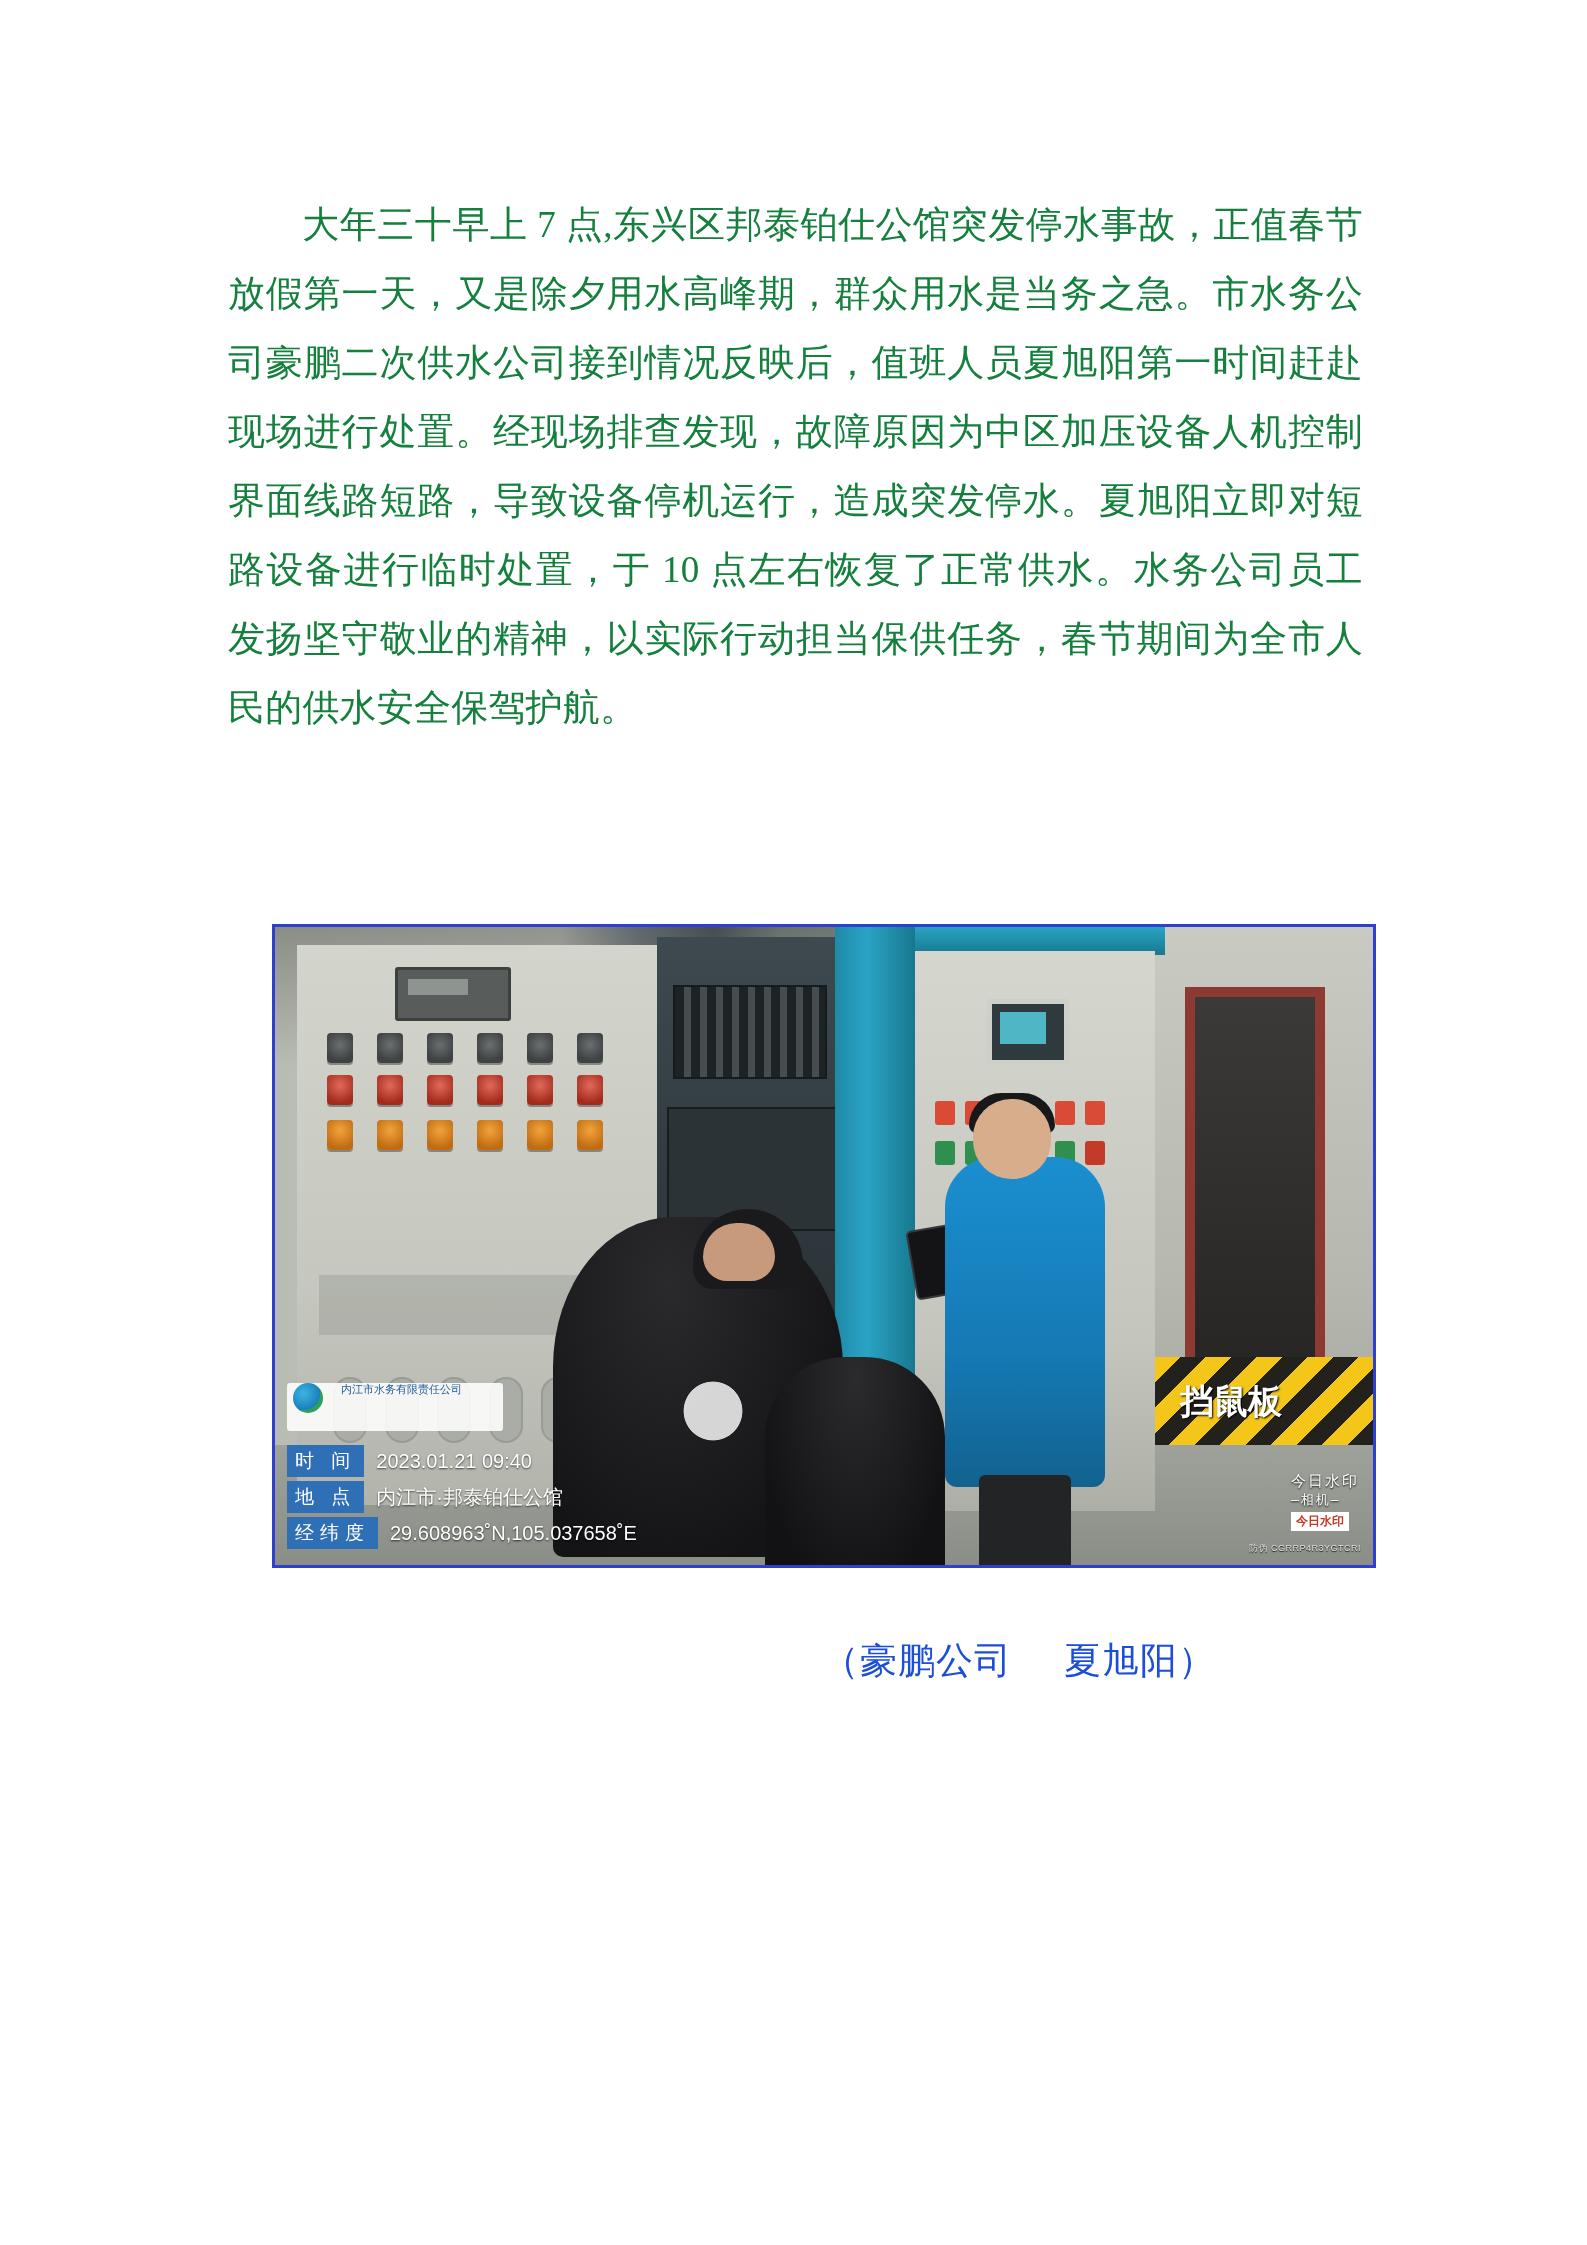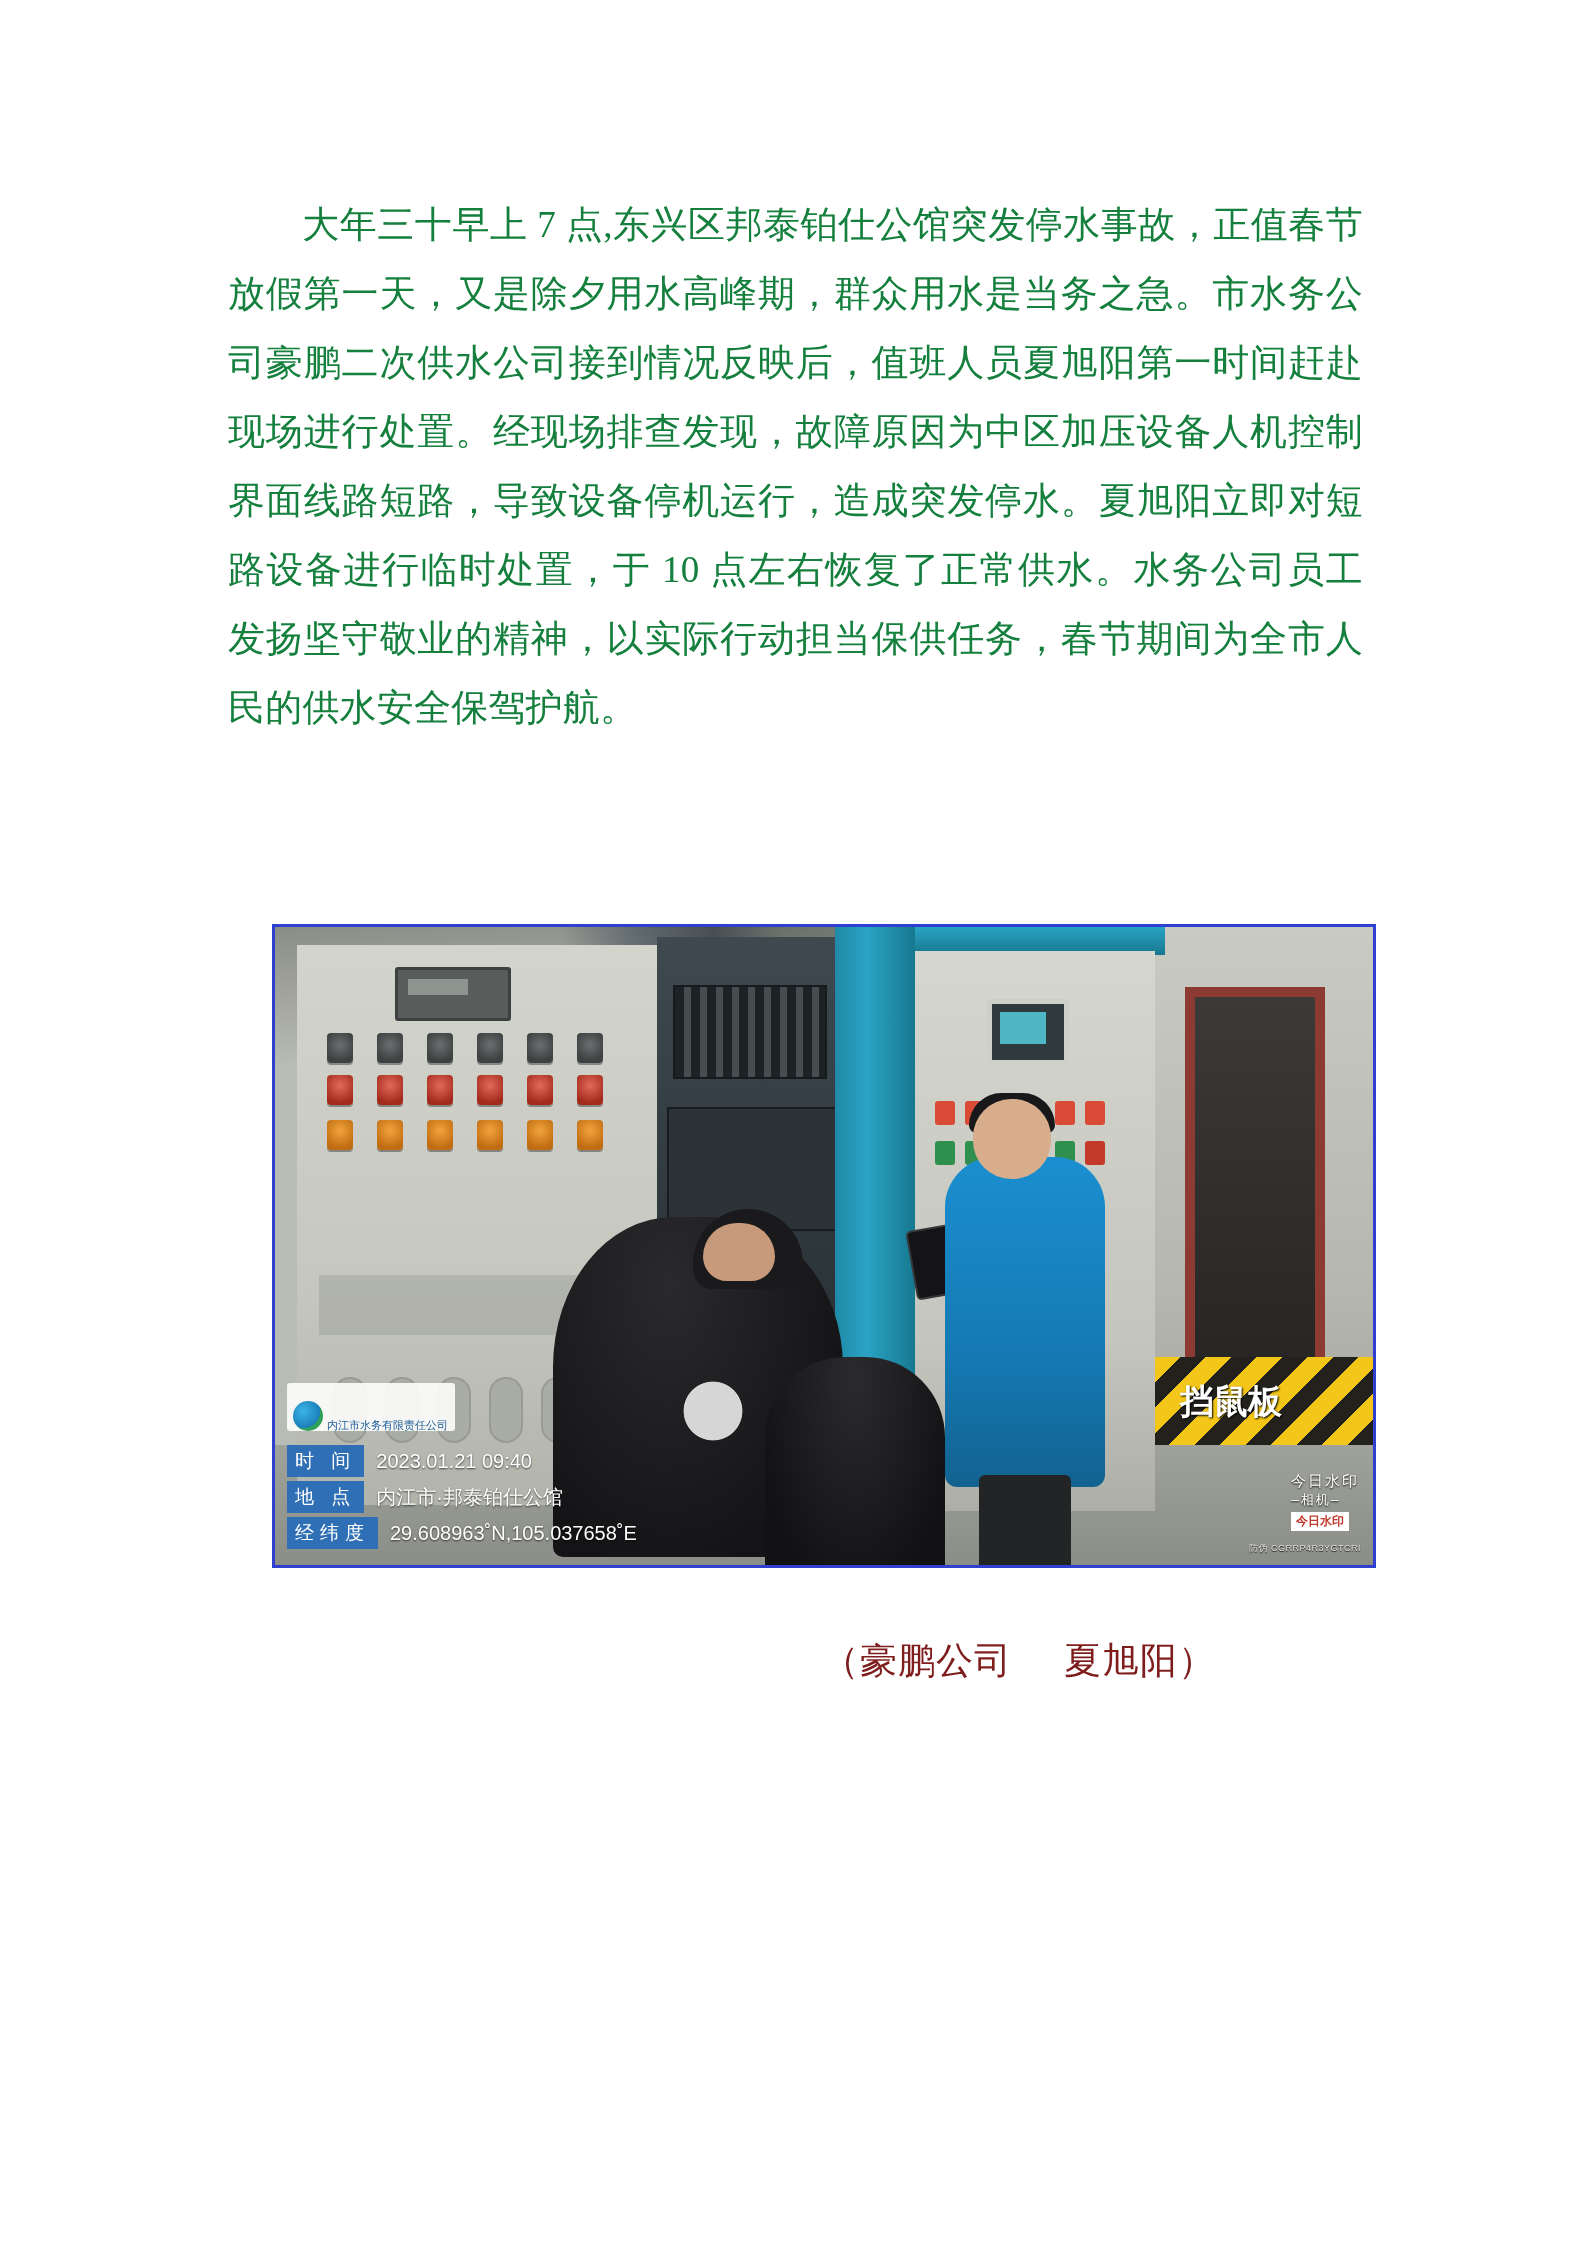--- a/index.html
+++ b/index.html
@@ -210,24 +210,24 @@
   .phone {
     position: absolute; left: 636px; top: 300px; width: 44px; height: 66px;
     background: #141416; border: 2px solid #35373a; border-radius: 5px;
     transform: rotate(-10deg);
   }
   
   .wm {
     position: absolute; left: 12px; bottom: 12px; width: 420px;
   }
   .wm-logo {
-    position: absolute; left: 0; top: -62px; width: 168px; height: 48px;
+    position: absolute; left: 0; top: -62px; width: 216px; height: 48px;
     background: rgba(255,255,255,0.88);
     border-radius: 3px;
-    display: flex; align-items: flex-end; gap: 4px; padding: 0 6px;
+    display: flex; align-items: flex-start; gap: 18px; padding: 0 6px;
     box-sizing: border-box;
   }
   .wm-logo .dot {
     width: 30px; height: 30px; border-radius: 50%;
     background: radial-gradient(circle at 35% 35%, #3bb4e5 0%, #1b7fb8 60%, #2ea05a 61%, #2ea05a 100%);
     flex: none;
   }
   .wm-logo span {
     font-family: "Liberation Sans", sans-serif;
     font-size: 11px; color: #1b5c96; line-height: 1.1;
@@ -258,21 +258,21 @@
     position: absolute; right: 12px; bottom: 10px;
     font-family: "Liberation Sans", sans-serif; font-size: 9px; color: #e9e9e9;
     opacity: 0.9; letter-spacing: 0.5px; text-shadow: 0 1px 1px #000;
   }
   .signature {
     position: absolute;
     left: 822px;
     top: 1636px;
     font-size: 37px;
     letter-spacing: 1px;
-    color: #7f1d1d;
+    color: #1d4ed8;
   }
   .sig-gap { display: inline-block; width: 52px; }
 </style>
 </head>
 <body>
 
 <div class="page">
 
   <div class="body-text"><span class="indent"></span><span>大年三十早上 7 点,东兴区邦泰铂仕公馆突发停水事故，正值春节放假第一天，又是除夕用水高峰期，群众用水是当务之急。市水务公司豪鹏二次供水公司接到情况反映后，值班人员夏旭阳第一时间赶赴现场进行处置。经现场排查发现，故障原因为中区加压设备人机控制界面线路短路，导致设备停机运行，造成突发停水。夏旭阳立即对短路设备进行临时处置，于 10 点左右恢复了正常供水。水务公司员工发扬坚守敬业的精神，以实际行动担当保供任务，春节期间为全市人民的供水安全保驾护航。</span></div>
 

